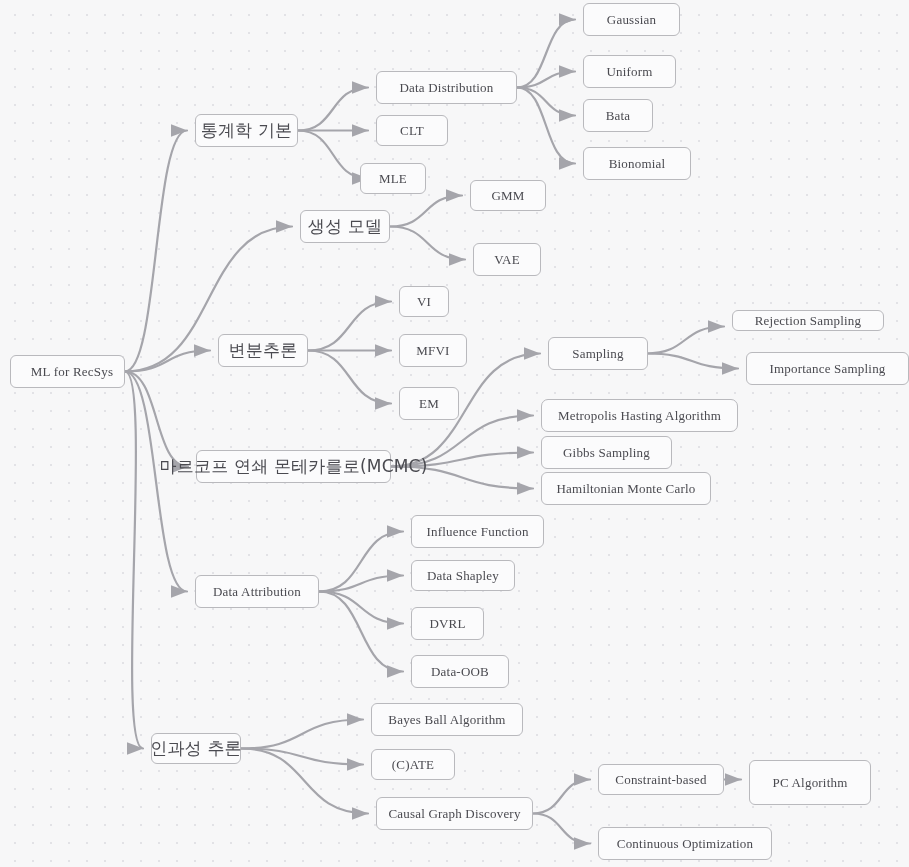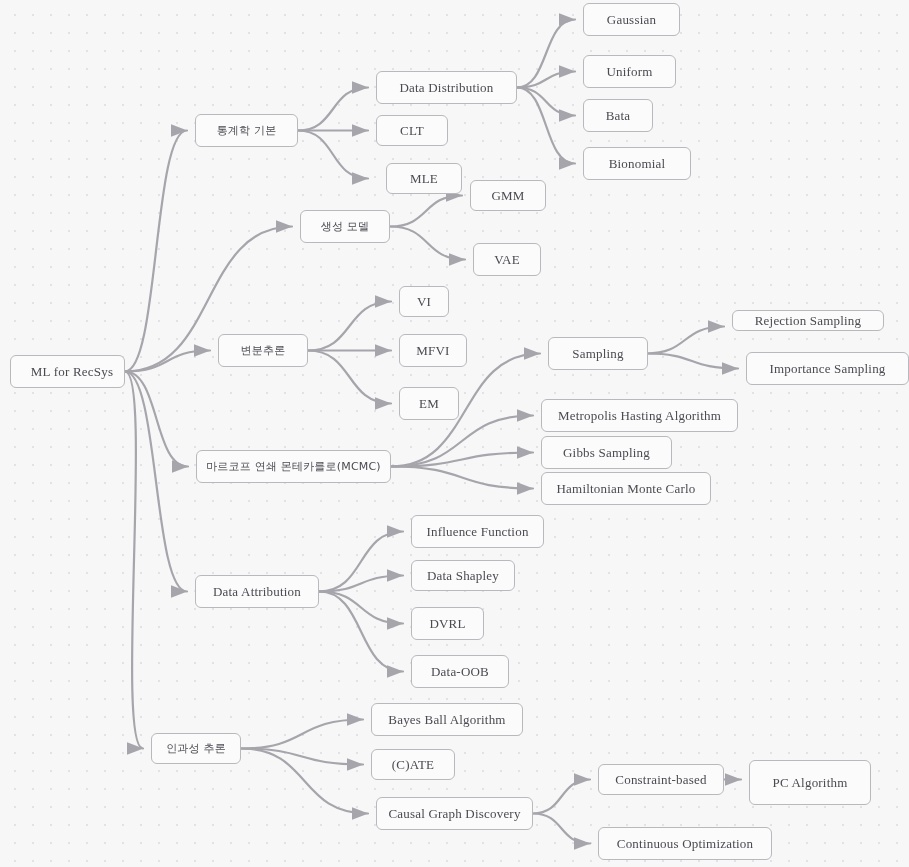--- a/index.html
+++ b/index.html
@@ -42,21 +42,21 @@
     white-space: nowrap;
     letter-spacing: 0.2px;
     box-shadow: 0 0 0 0 rgba(0,0,0,0);
   }
   .node.root {
     font-size: 13px;
     padding-left: 20px;
   }
   .node.kr {
     font-family: "DejaVu Sans", "Liberation Sans", sans-serif;
-    font-size: 11px;
+    font-size: 17px;
   }
 </style>
 </head>
 <body>
 
 <div id="canvas">
   <svg id="edges">
     <defs>
       <marker id="arrow" markerWidth="9" markerHeight="9" refX="7.4" refY="3.2" orient="auto" markerUnits="strokeWidth">
         <path d="M0,0.3 L7.6,3.2 L0,6.1 z" fill="#a5a5ab"></path>
@@ -105,21 +105,21 @@
       </div>
       <div class="node kr" style="left: 195px; top: 114px; width: 103px; height: 33px;">
         <span>통계학 기본</span>
       </div>
       <div class="node" style="left: 376px; top: 71px; width: 141px; height: 33px;">
         <span>Data Distribution</span>
       </div>
       <div class="node" style="left: 376px; top: 115px; width: 72px; height: 31px;">
         <span>CLT</span>
       </div>
-      <div class="node" style="left: 386px; top: 163px; width: 76px; height: 31px;">
+      <div class="node" style="left: 360px; top: 163px; width: 66px; height: 31px;">
         <span>MLE</span>
       </div>
       <div class="node" style="left: 583px; top: 3px; width: 97px; height: 33px;">
         <span>Gaussian</span>
       </div>
       <div class="node" style="left: 583px; top: 55px; width: 93px; height: 33px;">
         <span>Uniform</span>
       </div>
       <div class="node" style="left: 583px; top: 99px; width: 70px; height: 33px;">
         <span>Bata</span>
@@ -153,21 +153,21 @@
       </div>
       <div class="node" style="left: 732px; top: 310px; width: 152px; height: 21px;">
         <span>Rejection Sampling</span>
       </div>
       <div class="node" style="left: 746px; top: 352px; width: 163px; height: 33px;">
         <span>Importance Sampling</span>
       </div>
       <div class="node kr" style="left: 196px; top: 450px; width: 195px; height: 33px;">
         <span>마르코프 연쇄 몬테카를로(MCMC)</span>
       </div>
-      <div class="node" style="left: 541px; top: 399px; width: 197px; height: 33px;">
+      <div class="node" style="left: 541px; top: 399px; width: 197px; height: 33px; border-radius: 7px;">
         <span>Metropolis Hasting Algorithm</span>
       </div>
       <div class="node" style="left: 541px; top: 436px; width: 131px; height: 33px;">
         <span>Gibbs Sampling</span>
       </div>
       <div class="node" style="left: 541px; top: 472px; width: 170px; height: 33px;">
         <span>Hamiltonian Monte Carlo</span>
       </div>
       <div class="node" style="left: 195px; top: 575px; width: 124px; height: 33px;">
         <span>Data Attribution</span>

